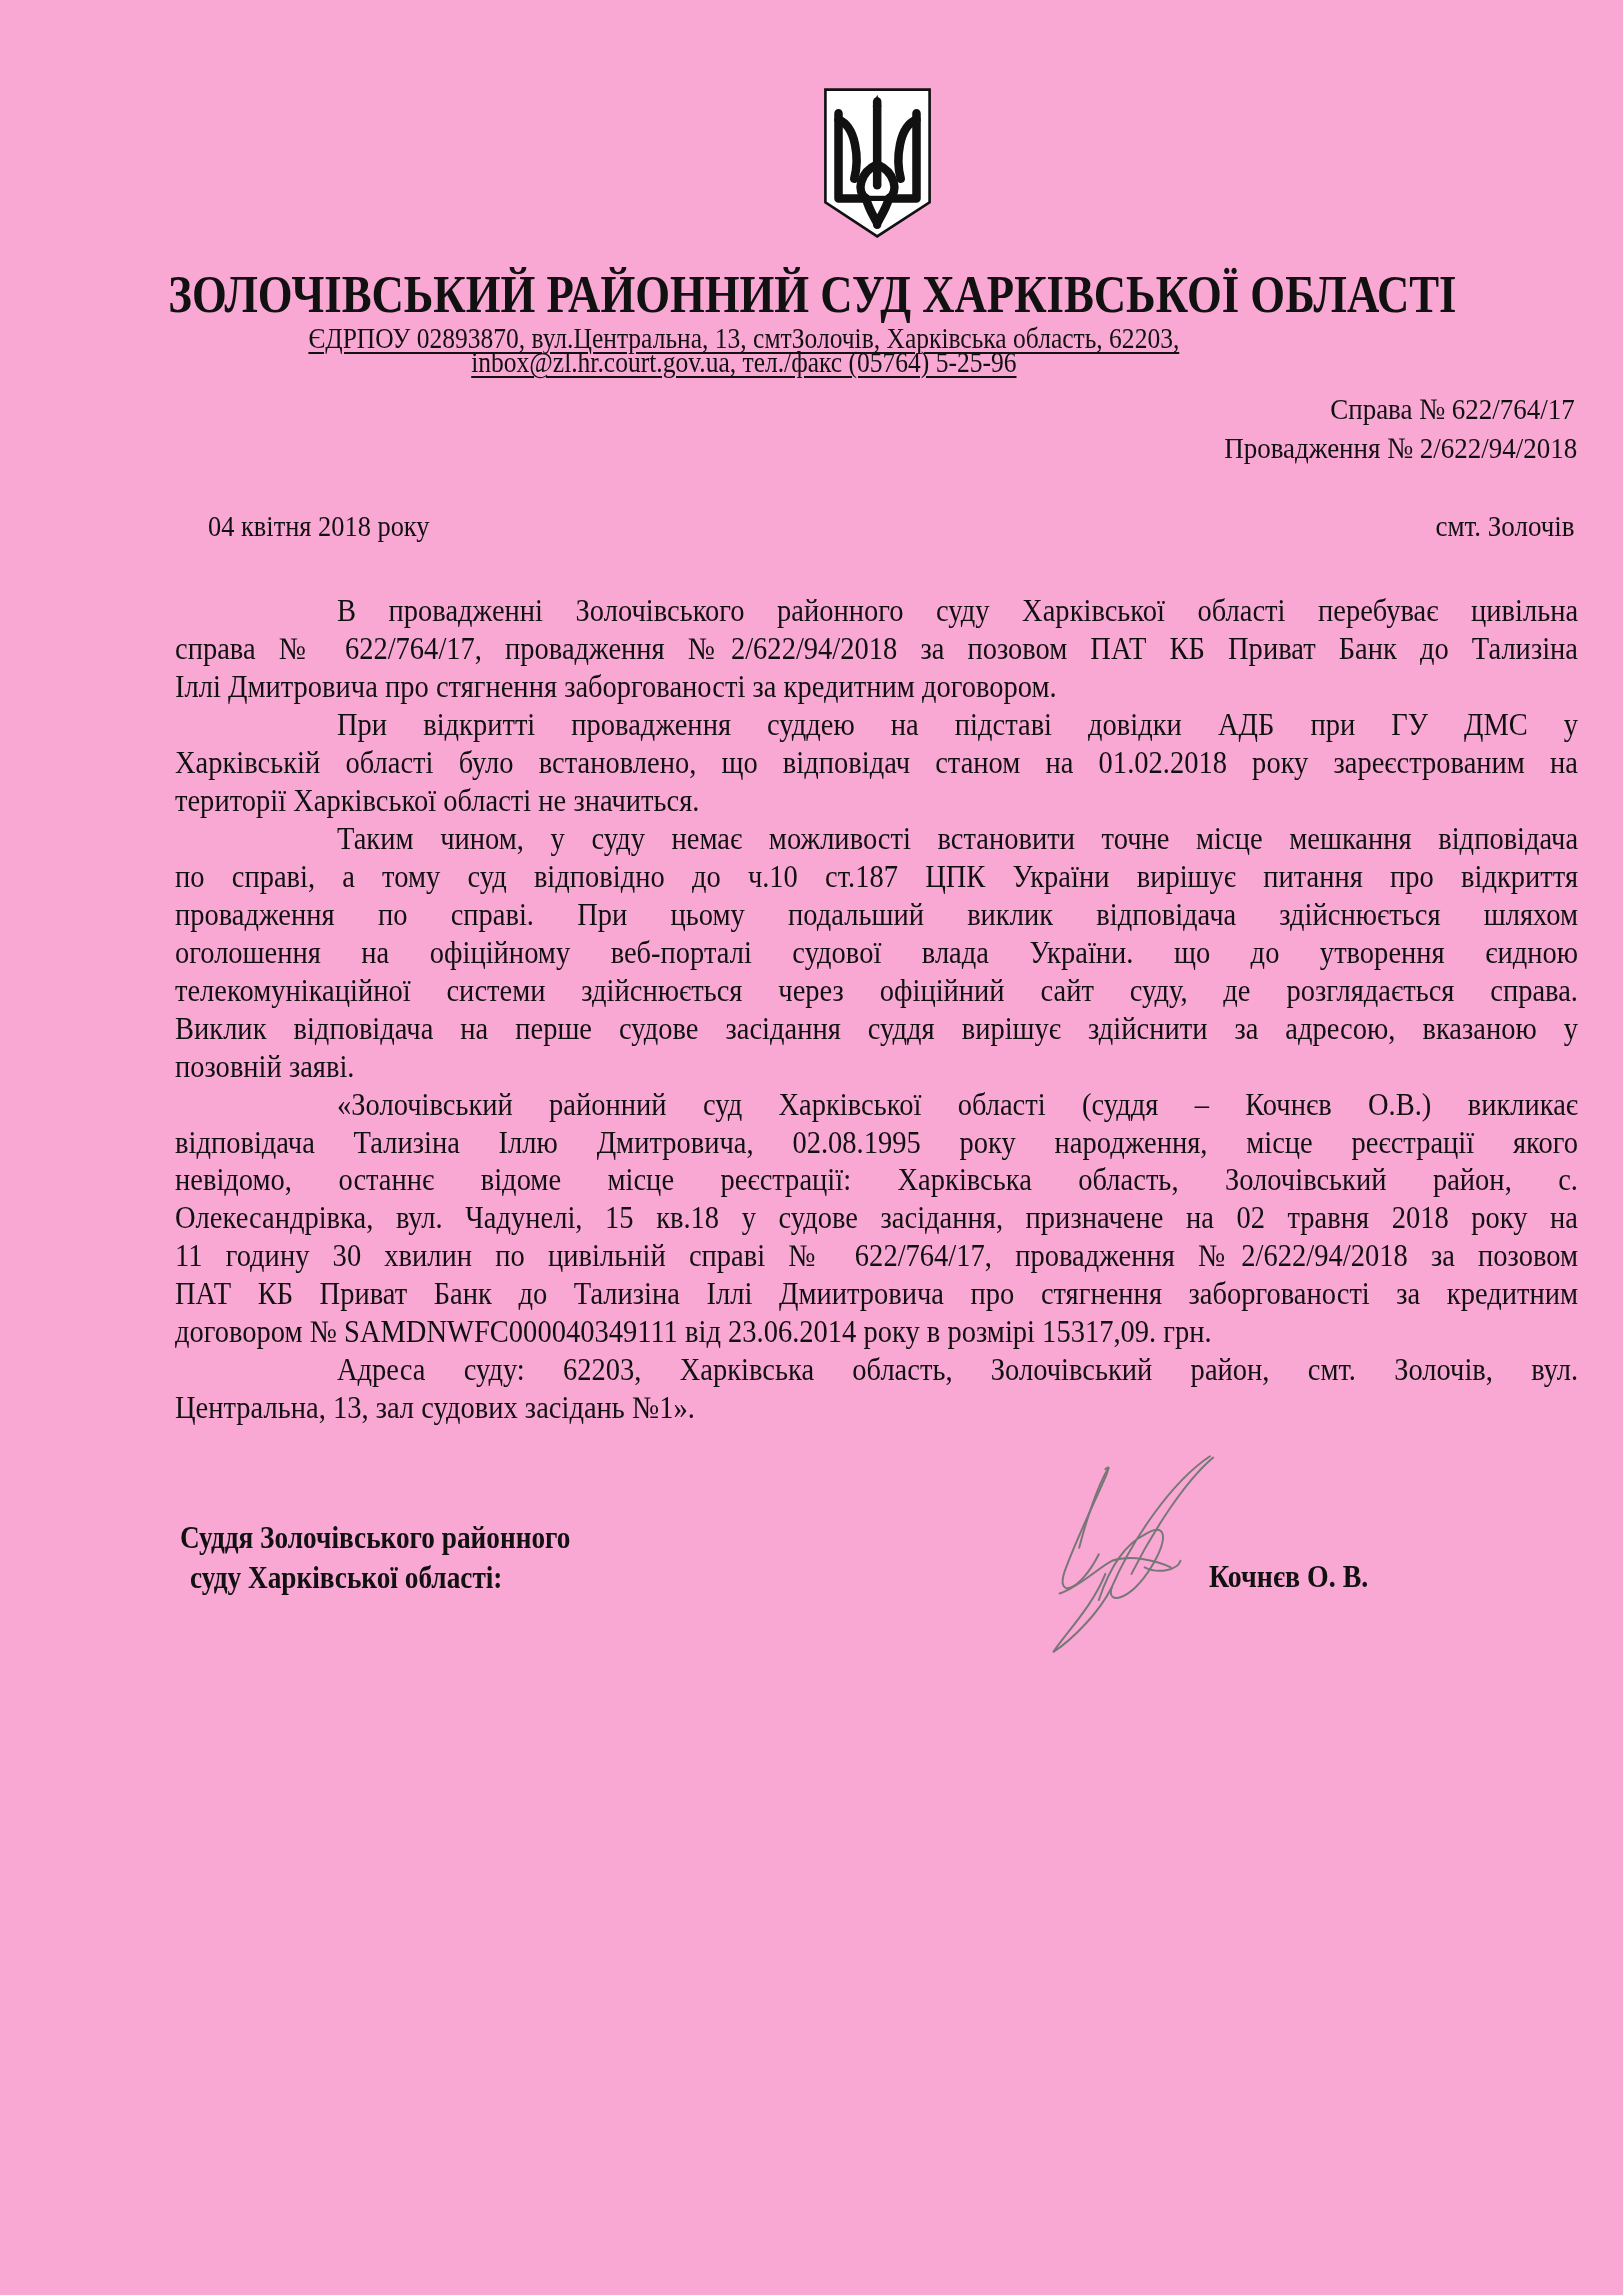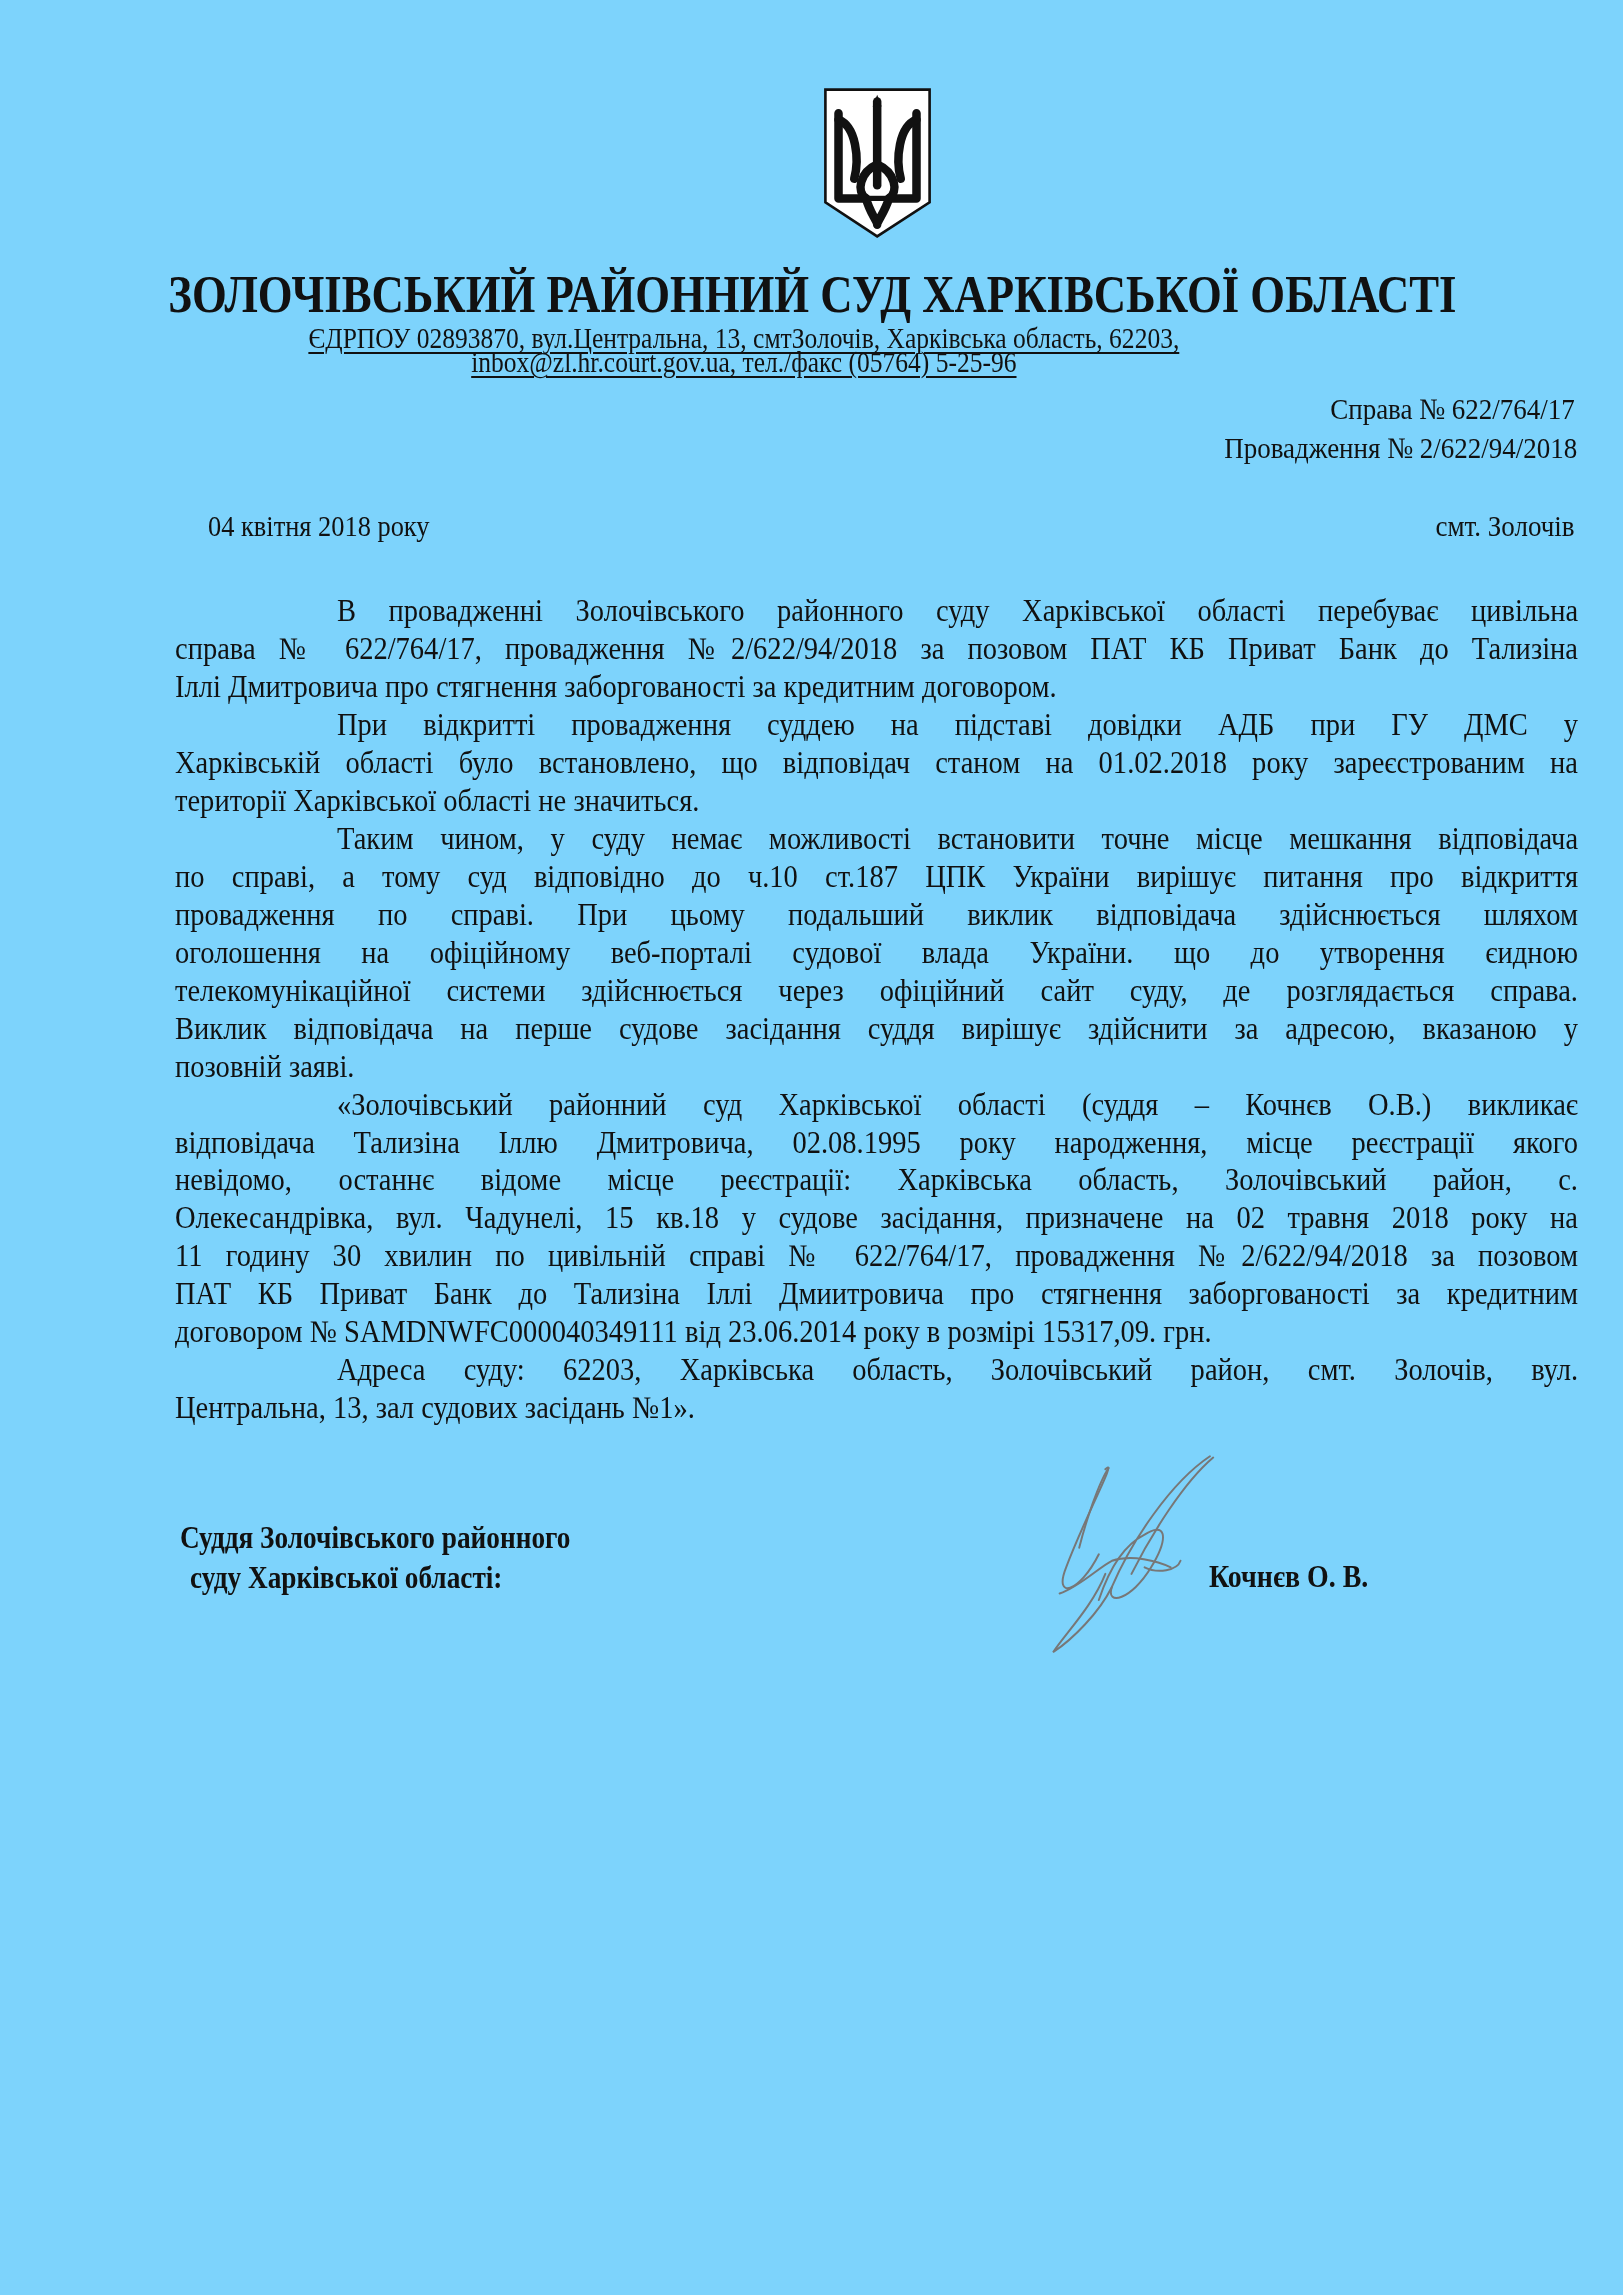--- a/index.html
+++ b/index.html
@@ -1,17 +1,17 @@
 <!DOCTYPE html>
 <html style="font-size:10.5px"><head>
 <meta charset="utf-8">
 <style>
   html, body { margin: 0; padding: 0; background: #ffffff; }
   body { width: 1623px; height: 2295px; position: relative; overflow: hidden; color: #111; }
-  .page { position: absolute; left: 0; top: 0; width: 1623px; height: 2295px; background: #7dd3fc; }
+  .page { position: absolute; left: 0; top: 0; width: 1623px; height: 2295px; background: #f9a8d4; }
   .serif { font-family: "Liberation Serif", "DejaVu Serif", serif; }
 
   
   .coat { position: absolute; left: 820px; top: 87px; width: 115px; height: 154px; }
 
   
   .court-title {
     position: absolute; left: 0; width: 1623px; top: 265px;
     text-align: center; font-weight: bold; font-size: 52px; letter-spacing: 0px;
     transform: scaleX(0.86); transform-origin: 818px 0;

